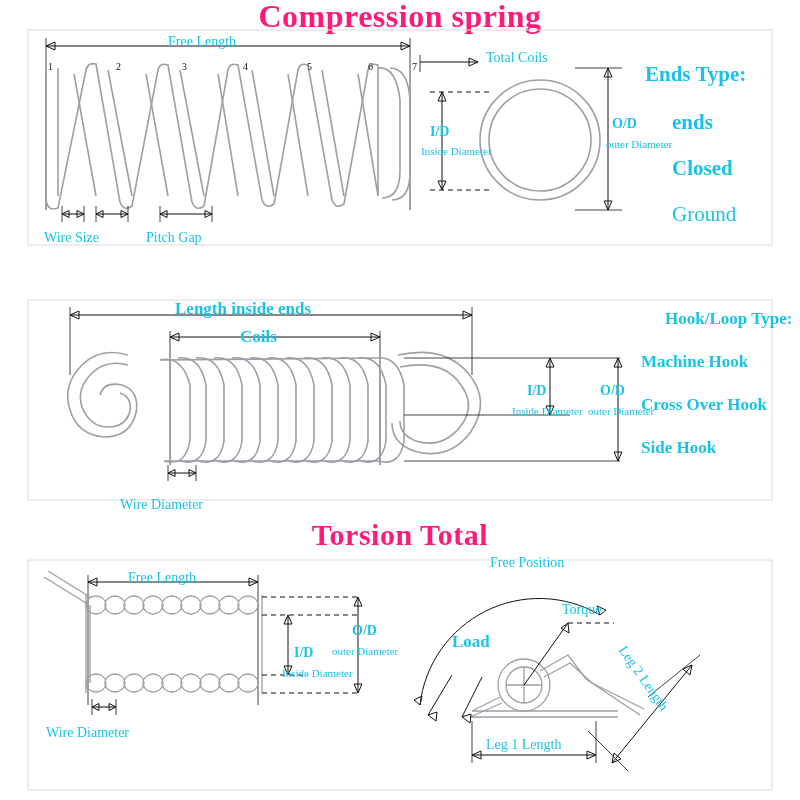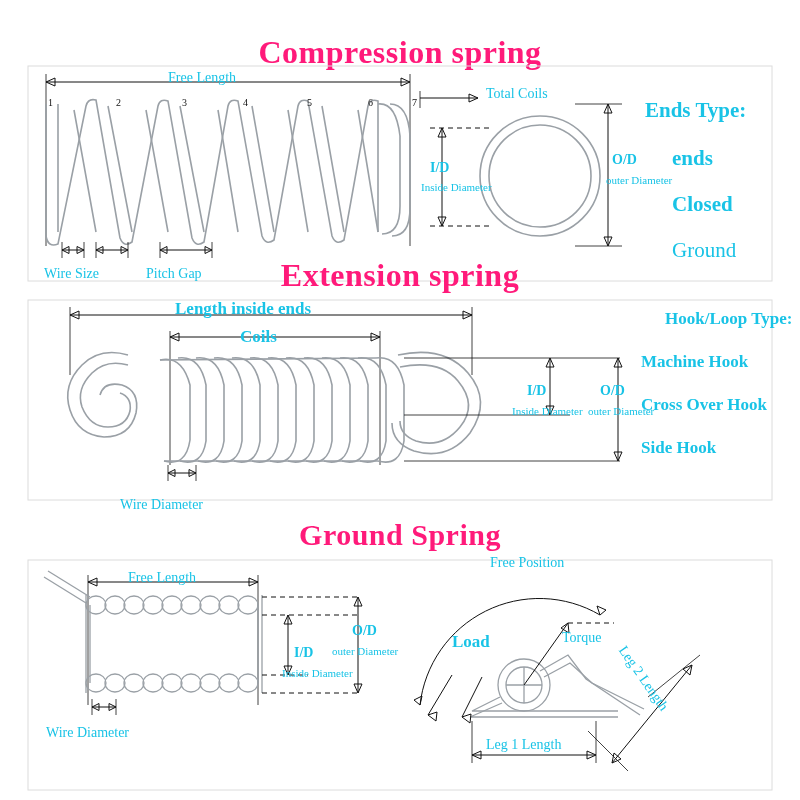--- a/index.html
+++ b/index.html
@@ -29,21 +29,21 @@
   .wire{fill:none;stroke:#9aa0a6;stroke-width:1.6;}
   .wire-t{fill:none;stroke:#9aa0a6;stroke-width:1.3;}
   .dim{stroke:#111;stroke-width:1;fill:none;}
   .dash{stroke:#111;stroke-width:1;fill:none;stroke-dasharray:5 4;}
   .thin{stroke:#111;stroke-width:0.8;fill:none;}
   .frame{fill:none;stroke:#dcdcdc;stroke-width:1;}
 </style>
 </head>
 <body>
 
-<div class="panel" style="top:0;height:255px;margin-top:36px;">
+<div class="panel" style="top:0;height:255px;">
   <div class="title t1">Compression spring</div>
 
   <svg width="800" height="255">
 
     <rect class="frame" x="28" y="30" width="744" height="215"></rect>
 
     <line class="dim" x1="46" y1="46" x2="410" y2="46"></line>
     <path class="dim" d="M46,46 l9,-4 l0,8 z" fill="#111"></path>
     <path class="dim" d="M410,46 l-9,-4 l0,8 z" fill="#111"></path>
     <line class="thin" x1="46" y1="38" x2="46" y2="210"></line>
@@ -111,21 +111,20 @@
   <div class="label lbl-blue-m" style="left:44px;top:230px;">Wire Size</div>
   <div class="label lbl-blue-m" style="left:146px;top:230px;">Pitch Gap</div>
 
   <div class="label lbl-blue-xl" style="left:645px;top:62px;font-weight:bold;">Ends Type:</div>
   <div class="label lbl-blue-xl" style="left:672px;top:110px;font-weight:bold;">ends</div>
   <div class="label lbl-blue-xl" style="left:672px;top:156px;font-weight:bold;">Closed</div>
   <div class="label lbl-blue-xl" style="left:672px;top:202px;font-weight:normal;">Ground</div>
 </div>
 
 <div class="panel" style="top:255px;height:260px;">
-  <div class="title t2" style="top:2px;">Extension spring</div>
 
   <svg width="800" height="260">
     <rect class="frame" x="28" y="45" width="744" height="200"></rect>
 
     <line class="dim" x1="70" y1="60" x2="472" y2="60"></line>
     <path class="dim" d="M70,60 l9,-4 l0,8 z" fill="#111"></path>
     <path class="dim" d="M472,60 l-9,-4 l0,8 z" fill="#111"></path>
     <line class="thin" x1="70" y1="52" x2="70" y2="120"></line>
     <line class="thin" x1="472" y1="52" x2="472" y2="120"></line>
 
@@ -184,21 +183,21 @@
   <div class="label lbl-blue-s" style="left:588px;top:150px;">outer Diameter</div>
   <div class="label lbl-blue-m" style="left:120px;top:242px;">Wire Diameter</div>
 
   <div class="label lbl-blue-l" style="left:641px;top:54px;font-weight:bold;margin-left:24px;">Hook/Loop Type:</div>
   <div class="label lbl-blue-l" style="left:641px;top:97px;font-weight:bold;">Machine Hook</div>
   <div class="label lbl-blue-l" style="left:641px;top:140px;font-weight:bold;">Cross Over Hook</div>
   <div class="label lbl-blue-l" style="left:641px;top:183px;font-weight:bold;">Side Hook</div>
 </div>
 
 <div class="panel" style="top:515px;height:285px;">
-  <div class="title t3" style="top:3px;">Ground Spring</div>
+  <div class="title t3" style="top:3px;">Torsion Total</div>
 
   <svg width="800" height="285">
     <rect class="frame" x="28" y="45" width="744" height="230"></rect>
 
     <line class="dim" x1="88" y1="67" x2="258" y2="67"></line>
     <path class="dim" d="M88,67 l9,-4 l0,8 z" fill="#111"></path>
     <path class="dim" d="M258,67 l-9,-4 l0,8 z" fill="#111"></path>
     <line class="thin" x1="88" y1="60" x2="88" y2="190"></line>
     <line class="thin" x1="258" y1="60" x2="258" y2="190"></line>
 
@@ -286,17 +285,17 @@
   </svg>
 
   <div class="label lbl-blue-m" style="left:128px;top:55px;">Free Length</div>
   <div class="label lbl-blue-m" style="left:294px;top:130px;font-weight:bold;">I/D</div>
   <div class="label lbl-blue-s" style="left:282px;top:152px;">Inside Diameter</div>
   <div class="label lbl-blue-m" style="left:352px;top:108px;font-weight:bold;">O/D</div>
   <div class="label lbl-blue-s" style="left:332px;top:130px;">outer Diameter</div>
   <div class="label lbl-blue-m" style="left:46px;top:210px;">Wire Diameter</div>
 
   <div class="label lbl-blue-m" style="left:490px;top:40px;">Free Position</div>
-  <div class="label lbl-blue-m" style="left:562px;top:87px;margin-top:28px;">Torque</div>
+  <div class="label lbl-blue-m" style="left:562px;top:87px;">Torque</div>
   <div class="label lbl-blue-l" style="left:452px;top:117px;">Load</div>
   <div class="label lbl-blue-m" style="left:486px;top:222px;">Leg 1 Length</div>
   <div class="label lbl-blue-m" style="left:628px;top:128px;transform:rotate(55deg);transform-origin:left top;">Leg 2 Length</div>
 </div>
 
 </body></html>

